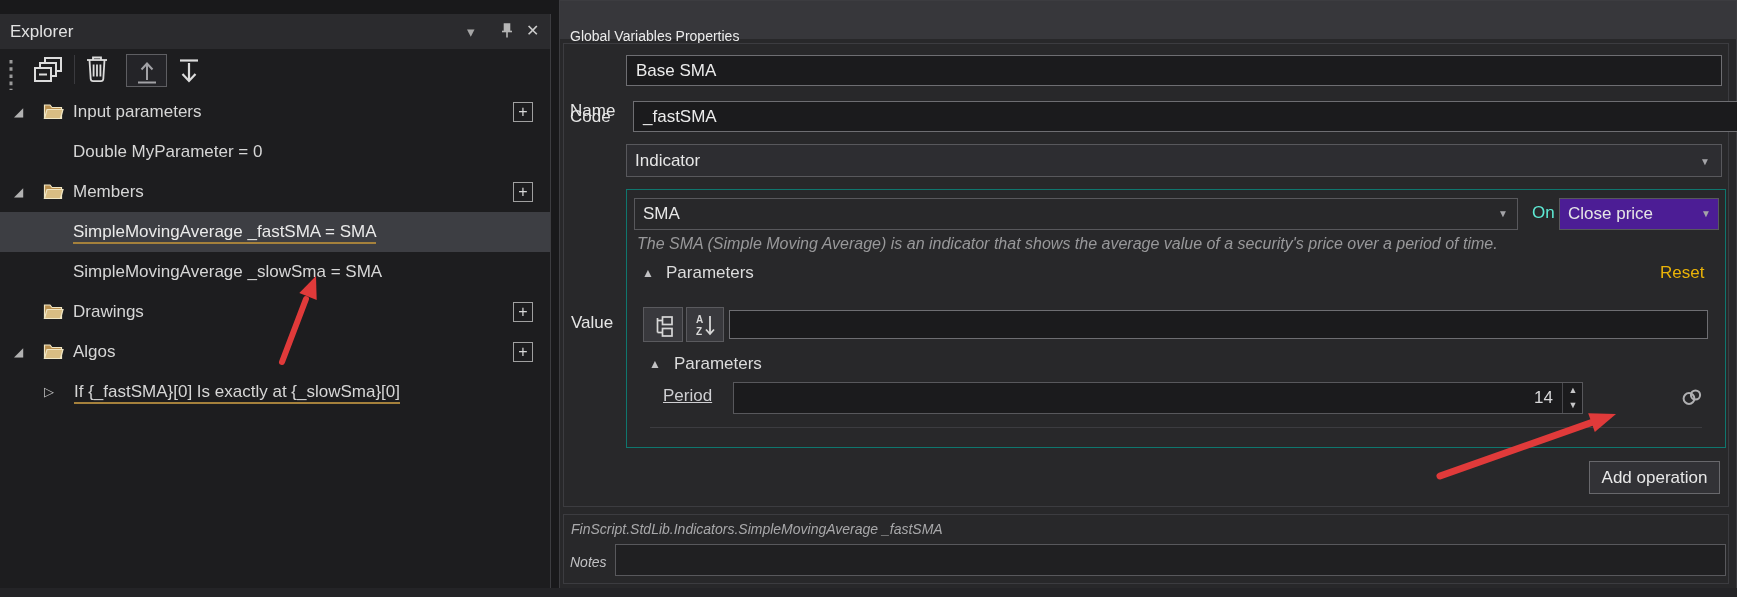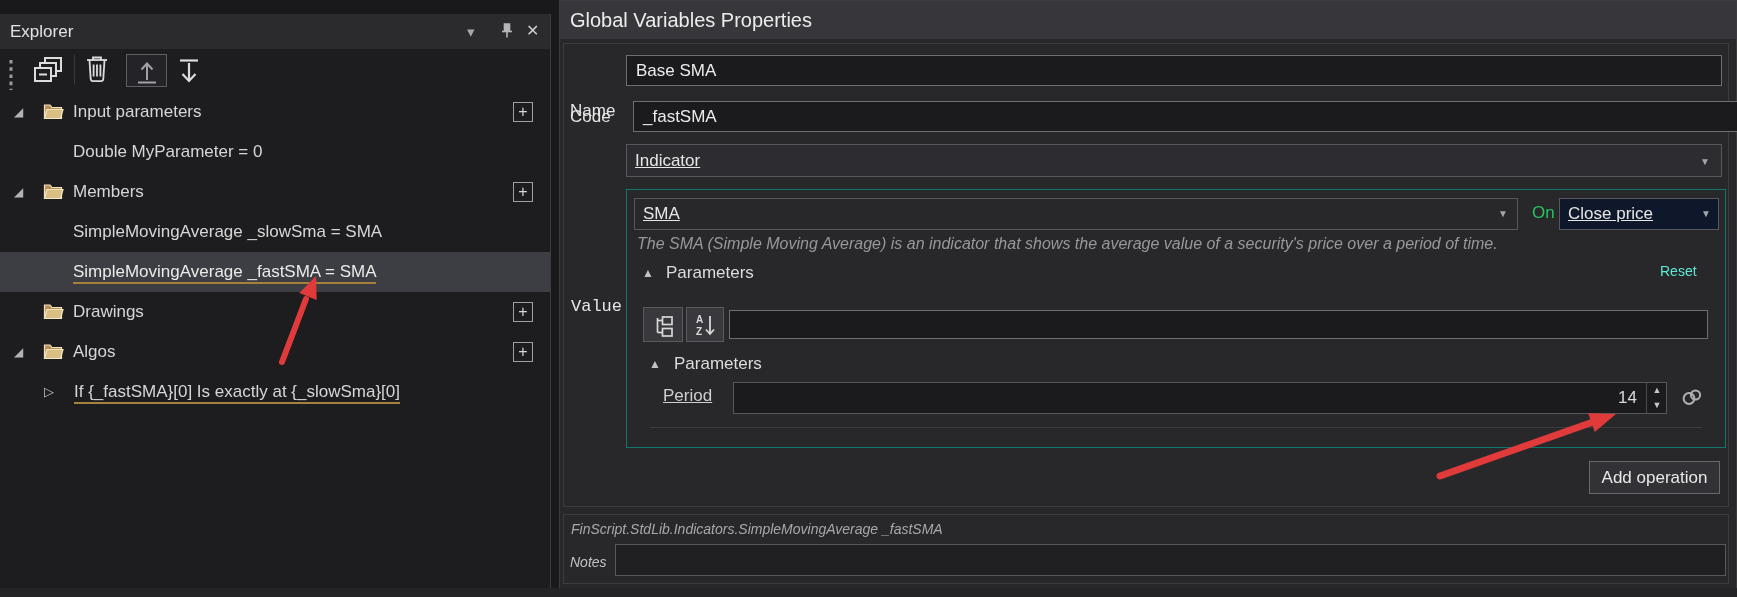--- a/index.html
+++ b/index.html
@@ -39,61 +39,61 @@
   .tree-row .expander.hollow { left:44px; font-size:13px; color:#c4c4c4; }
   .tree-row .folder { position:absolute; left:43px; top:10px; }
   .tree-row .plus { position:absolute; left:513px; top:10px; width:20px; height:20px;
     border:1px solid #a0a0a0; background:#1d1d1f; color:#d8d8d8; font-size:16px;
     line-height:18px; text-align:center; }
 
   
   #right-panel { position:absolute; left:559px; top:0; width:1178px; height:597px;
     background:#28282a; border:1px solid #3c3c40; }
   #rp-header { position:absolute; left:0; top:0; width:100%; height:38px; background:#37373b; }
-  #rp-title { position:absolute; left:10px; top:0; line-height:38px; font-size:20px; color:#ececec; }
+  #rp-title { position:absolute; left:10px; top:16px; line-height:38px; font-size:14px; color:#ececec; }
 
   #upper-box { position:absolute; left:3px; top:42px; width:1166px; height:464px; border:1px solid #3c3c40; }
 
   .form-label { position:absolute; font-size:17px; color:#e6e6e6; }
   #name-label { left:10px; top:60px;margin-top:40px; }
   #code-label { left:10px; top:106px; }
-  #value-label { left:11px; top:296px;font-family:Liberation Mono, monospace; }
+  #value-label { left:11px; top:312px; }
 
   .text-input { position:absolute; background:#1b1b1d; border:1px solid #6e6e72;
     color:#ececec; font-size:17px; line-height:29px; padding-left:9px; }
   #name-input { left:66px; top:54px; width:1096px; height:31px; }
   #code-input { left:73px; top:100px; width:1168px; height:31px; }
 
   .select { position:absolute; background:#2d2d31; border:1px solid #58585c;
-    color:#e6e6e6; font-size:17px; line-height:31px; padding-left:8px;text-decoration:underline; }
+    color:#e6e6e6; font-size:17px; line-height:31px; padding-left:8px; }
   .select .arr { position:absolute; right:11px; top:0; font-size:10px; color:#a4a4a8; }
   #type-select { left:66px; top:143px; width:1096px; height:33px; }
   #type-select .arr { line-height:33px; }
 
   #value-box { position:absolute; left:66px; top:188px; width:1100px; height:259px; border:1px solid #0f766e; }
   #sma-select { left:7px; top:8px; width:884px; height:32px; background:#28282a; line-height:30px; }
   #sma-select .arr { line-height:30px; right:9px; }
-  #on-label { position:absolute; left:905px; top:13px; font-size:17px; color:#22c55e; }
-  #close-select { left:932px; top:8px; width:160px; height:32px; background:#0f172a; line-height:30px; }
+  #on-label { position:absolute; left:905px; top:13px; font-size:17px; color:#5eead4; }
+  #close-select { left:932px; top:8px; width:160px; height:32px; background:#4c1d95; line-height:30px; }
   #close-select .arr { line-height:30px; right:7px; }
   #indicator-desc { position:absolute; left:10px; top:45px; font-size:16px; font-style:italic; color:#98989a; }
   .collapse-tri { position:absolute; font-size:12px; color:#c2c2c4; }
   #params1-tri { left:15px; top:76px; }
   #params1-label { position:absolute; left:39px; top:73px; font-size:17px; color:#dcdcdc; }
-  #reset-link { position:absolute; left:1033px; top:73px; font-size:14px; color:#5eead4; }
+  #reset-link { position:absolute; left:1033px; top:73px; font-size:17px; color:#eab308; }
   .tool-btn { position:absolute; top:117px; background:#39393d; border:1px solid #5a5a5e; }
   #btn-categorized { left:16px; width:40px; height:35px; }
   #btn-categorized svg { position:absolute; left:9px; top:7px; }
   #btn-sort { left:59px; width:38px; height:35px; }
   #btn-sort svg { position:absolute; left:8px; top:6px; }
   #filter-input { left:102px; top:120px; width:979px; height:29px; }
   #params2-tri { left:22px; top:167px; }
   #params2-label { position:absolute; left:47px; top:164px; font-size:17px; color:#dcdcdc; }
   #period-label { position:absolute; left:36px; top:196px; font-size:17px; color:#cfcfd2;text-decoration:underline; }
-  #period-input { position:absolute; left:106px; top:192px; width:934px; height:32px;
+  #period-input { position:absolute; left:106px; top:192px; width:850px; height:32px;
     background:#1b1b1d; border:1px solid #58585c; }
   #period-value { position:absolute; right:29px; top:0; line-height:30px; font-size:17px; color:#d8d8da; }
   #spinner { position:absolute; right:0; top:0; width:20px; height:30px; border-left:1px solid #48484c; }
   #spin-up { position:absolute; left:0; top:0; width:20px; height:15px; font-size:9px; color:#c6c6c8; text-align:center; line-height:15px; }
   #spin-down { position:absolute; left:0; top:15px; width:20px; height:15px; font-size:9px; color:#c6c6c8; text-align:center; line-height:14px; }
   #chain-icon { position:absolute; left:1052px; top:197px; }
   #inner-sep { position:absolute; left:23px; top:237px; width:1052px; height:1px; background:#3c3c40; }
 
   #add-op { position:absolute; left:1029px; top:460px; width:131px; height:33px;
     background:#323236; border:1px solid #68686c; color:#e8e8e8; font-size:17px;
@@ -188,25 +188,25 @@
       </div>
       <div class="tree-row row-folder">
         <span class="expander">◢</span>
         <span class="folder"><svg width="21" height="18" viewBox="0 0 21 18">
             <path d="M1.5 3 h5.5 l2 2.5 h9.5 v11 h-17 z" fill="#b98f4e" stroke="#f0e6c4" stroke-width="1.2"></path>
             <path d="M4 7.5 h16 l-2.5 9 H1.5 z" fill="#d9bd83" stroke="#f0e6c4" stroke-width="1.2"></path>
           </svg></span>
         <span class="label">Members</span>
         <div class="plus">+</div>
       </div>
+      <div class="tree-row row-item selected">
+        <span class="label underlined"><span class="ul">SimpleMovingAverage _fastSMA = SMA</span></span>
+      </div>
       <div class="tree-row row-item">
         <span class="label">SimpleMovingAverage _slowSma = SMA</span>
-      </div>
-      <div class="tree-row row-item selected">
-        <span class="label underlined"><span class="ul">SimpleMovingAverage _fastSMA = SMA</span></span>
       </div>
       <div class="tree-row row-folder">
         <span class="folder"><svg width="21" height="18" viewBox="0 0 21 18">
             <path d="M1.5 3 h5.5 l2 2.5 h9.5 v11 h-17 z" fill="#b98f4e" stroke="#f0e6c4" stroke-width="1.2"></path>
             <path d="M4 7.5 h16 l-2.5 9 H1.5 z" fill="#d9bd83" stroke="#f0e6c4" stroke-width="1.2"></path>
           </svg></span>
         <span class="label">Drawings</span>
         <div class="plus">+</div>
       </div>
       <div class="tree-row row-folder">

